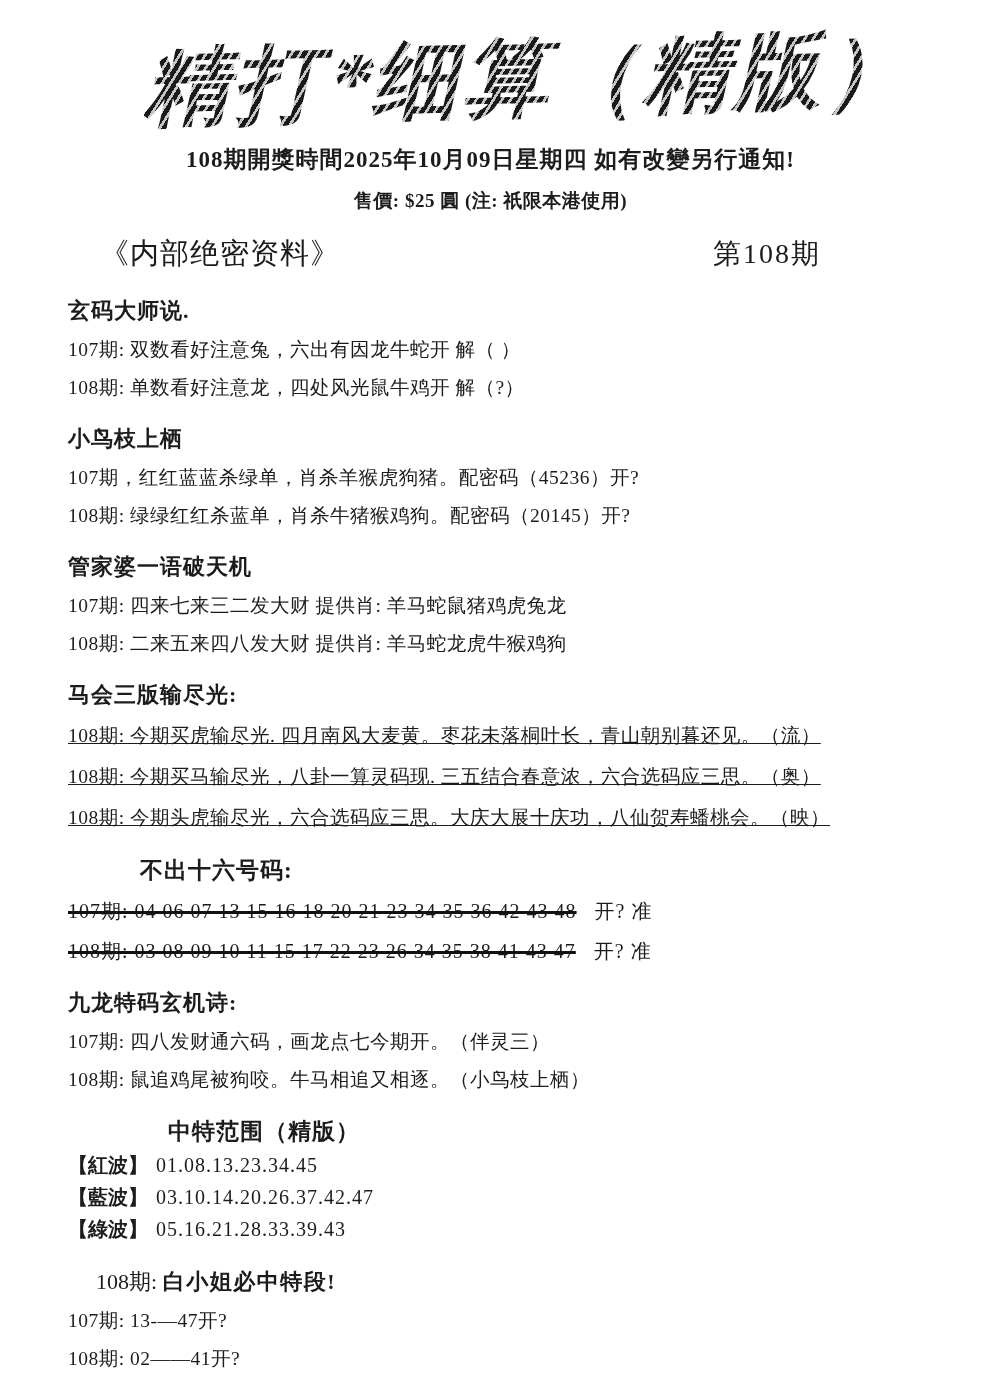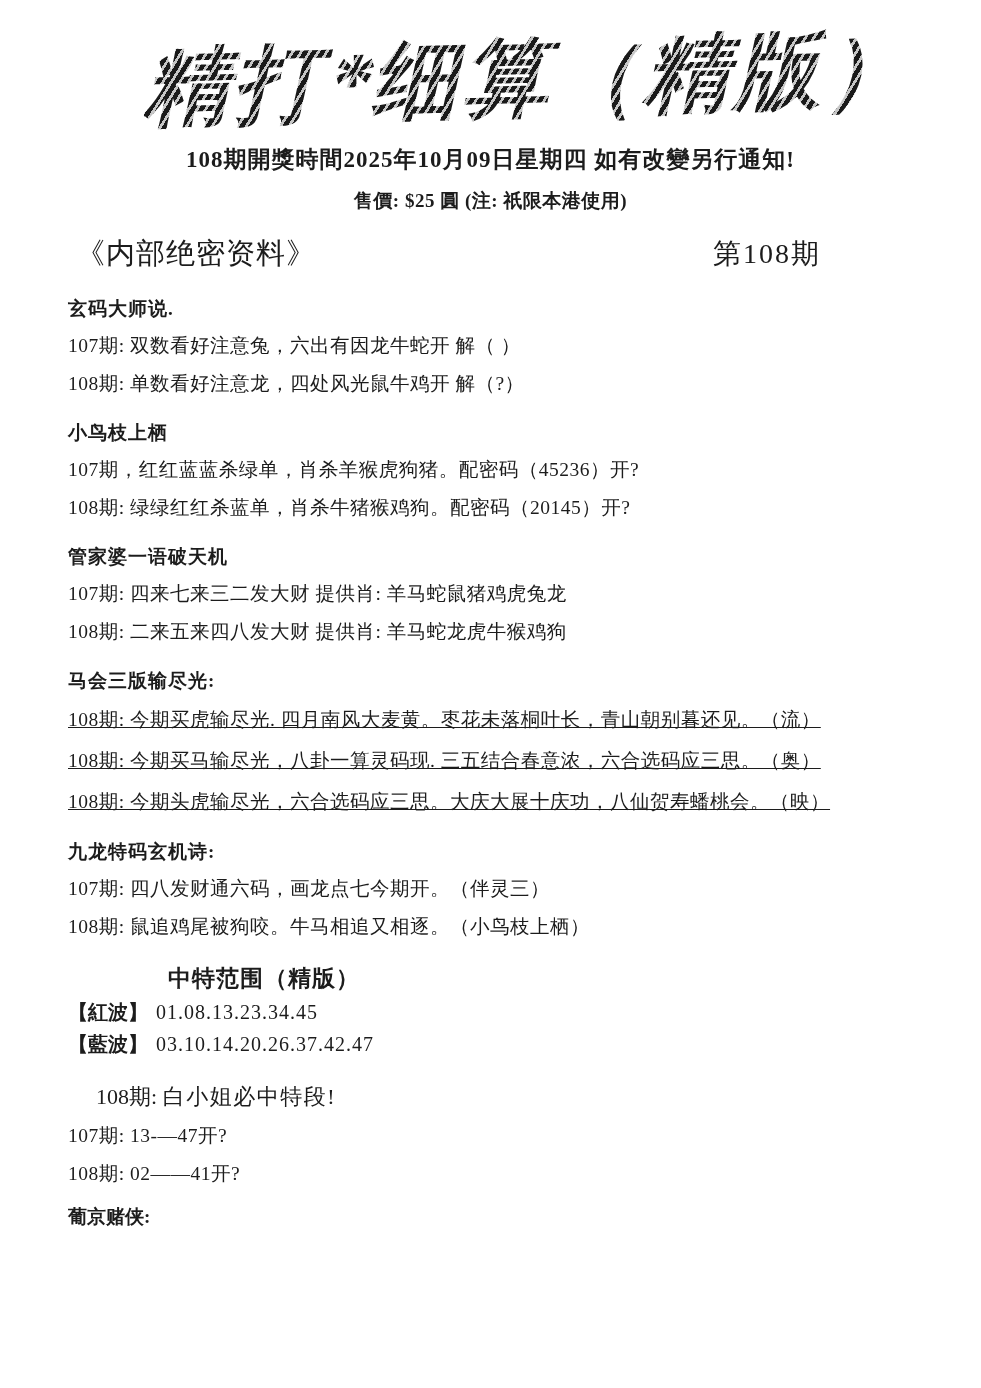--- a/index.html
+++ b/index.html
@@ -38,30 +38,30 @@
   }
   .price-line{
     margin-top:13px;
     text-align:center;
     font-size:19px;
     font-weight:bold;
     letter-spacing:.5px;
   }
 
   .doc-title-row{
-    margin:20px 160px 0 76px;
+    margin:20px 160px 0 100px;
     display:flex;justify-content:space-between;align-items:baseline;
   }
   .doc-title{font-size:29px;letter-spacing:1px;}
   .issue-no{font-size:28px;letter-spacing:2px;}
 
   .content{padding:0 58px 0 68px;}
 
   .sec-heading{
-    font-size:19px;font-weight:bold;letter-spacing:1px;
+    font-size:22px;font-weight:bold;letter-spacing:1px;
     margin-top:22px;
   }
   .sec-heading.indent1{margin-left:72px;font-size:23px;}
   .sec-heading.indent2{margin-left:100px;font-size:23px;}
 
   .body-line{
     font-size:19.5px;letter-spacing:.5px;
     margin-top:9px;line-height:29px;
   }
   .tight .body-line{margin-top:10px;line-height:31px;text-decoration:underline;}
@@ -74,21 +74,21 @@
     text-decoration:line-through;
     text-decoration-thickness:3px;
     text-decoration-color:#111;
   }
   .struck-suffix{margin-left:18px;}
 
   .wave-row{margin-top:5px;line-height:27px;font-size:20px;letter-spacing:1px;}
   .wave-label{font-size:20px;font-weight:bold;letter-spacing:0;margin-right:8px;}
 
   .whitelady-heading{margin-top:24px;margin-left:28px;font-size:22px;}
-  .whitelady-heading .bold{font-weight:normal;letter-spacing:1.5px;}
+  .whitelady-heading .bold{font-weight:bold;letter-spacing:1.5px;}
 
   .pujing-heading{margin-top:16px;font-size:19px;font-weight:bold;}
 </style>
 </head>
 <body>
 
 <div class="sheet">
 
   <div class="masthead">
     <div class="masthead-text">精打*细算（精版）</div>
@@ -123,34 +123,46 @@
       <div class="body-line">108期: 二来五来四八发大财 提供肖: 羊马蛇龙虎牛猴鸡狗</div>
     </div>
 
     <div class="tight">
       <div class="sec-heading">马会三版输尽光:</div>
       <div class="body-line">108期: 今期买虎输尽光. 四月南风大麦黄。枣花未落桐叶长，青山朝别暮还见。（流）</div>
       <div class="body-line">108期: 今期买马输尽光，八卦一算灵码现. 三五结合春意浓，六合选码应三思。（奥）</div>
       <div class="body-line">108期: 今期头虎输尽光，六合选码应三思。大庆大展十庆功，八仙贺寿蟠桃会。（映）</div>
     </div>
 
+    <div>
+      <div class="sec-heading indent1">不出十六号码:</div>
+      <div class="struck-row">
+        <span class="struck">107期: 04 06 07 13 15 16 18 20 21 23 34 35 36 42 43 48</span><span class="struck-suffix">开? 准</span>
+      </div>
+      <div class="struck-row">
+        <span class="struck">108期: 03 08 09 10 11 15 17 22 23 26 34 35 38 41 43 47</span><span class="struck-suffix">开? 准</span>
+      </div>
+    </div>
 
     <div>
       <div class="sec-heading">九龙特码玄机诗:</div>
       <div class="body-line">107期: 四八发财通六码，画龙点七今期开。（伴灵三）</div>
       <div class="body-line">108期: 鼠追鸡尾被狗咬。牛马相追又相逐。（小鸟枝上栖）</div>
     </div>
 
     <div>
       <div class="sec-heading indent2">中特范围（精版）</div>
       <div class="wave-row">
         <span class="wave-label">【紅波】</span><span>01.08.13.23.34.45</span>
       </div>
       <div class="wave-row">
         <span class="wave-label">【藍波】</span><span>03.10.14.20.26.37.42.47</span>
+      </div>
+      <div class="wave-row">
+        <span class="wave-label">【綠波】</span><span>05.16.21.28.33.39.43</span>
       </div>
     </div>
 
     <div>
       <div class="whitelady-heading">
         <span>108期: </span><span class="bold">白小姐必中特段!</span>
       </div>
       <div class="body-line">107期: 13-—47开?</div>
       <div class="body-line">108期: 02——41开?</div>
     </div>

